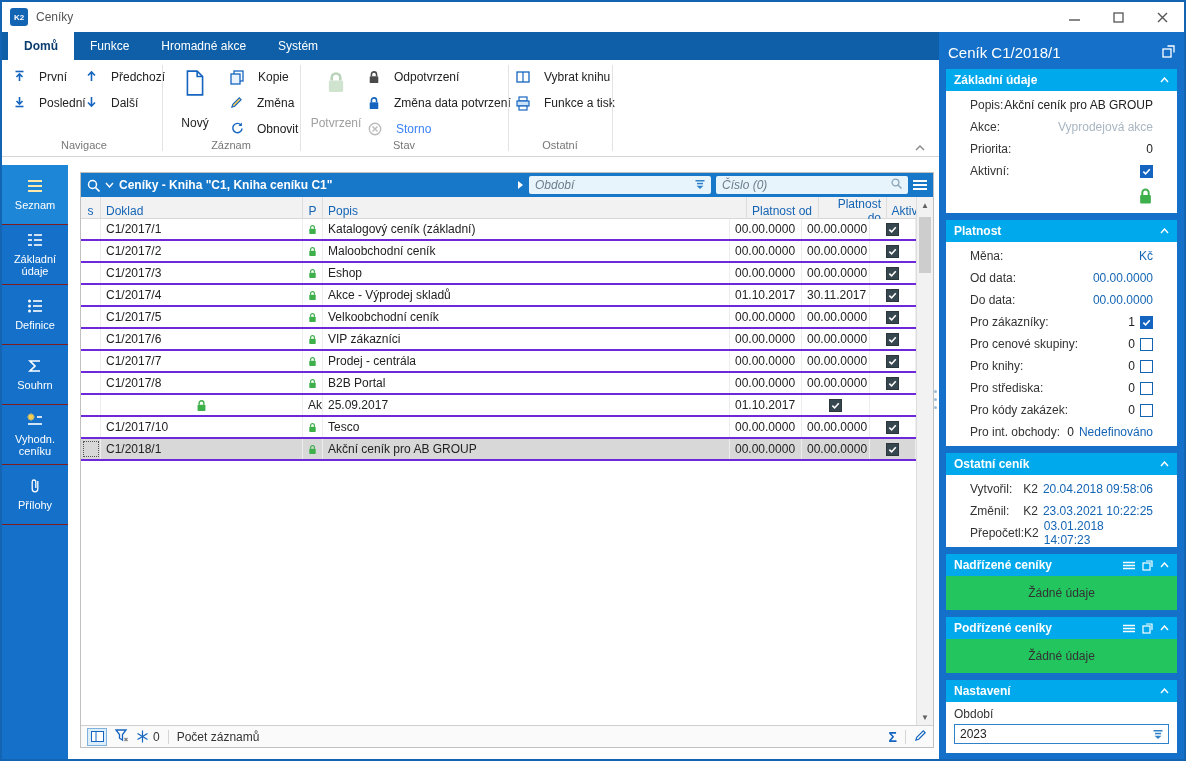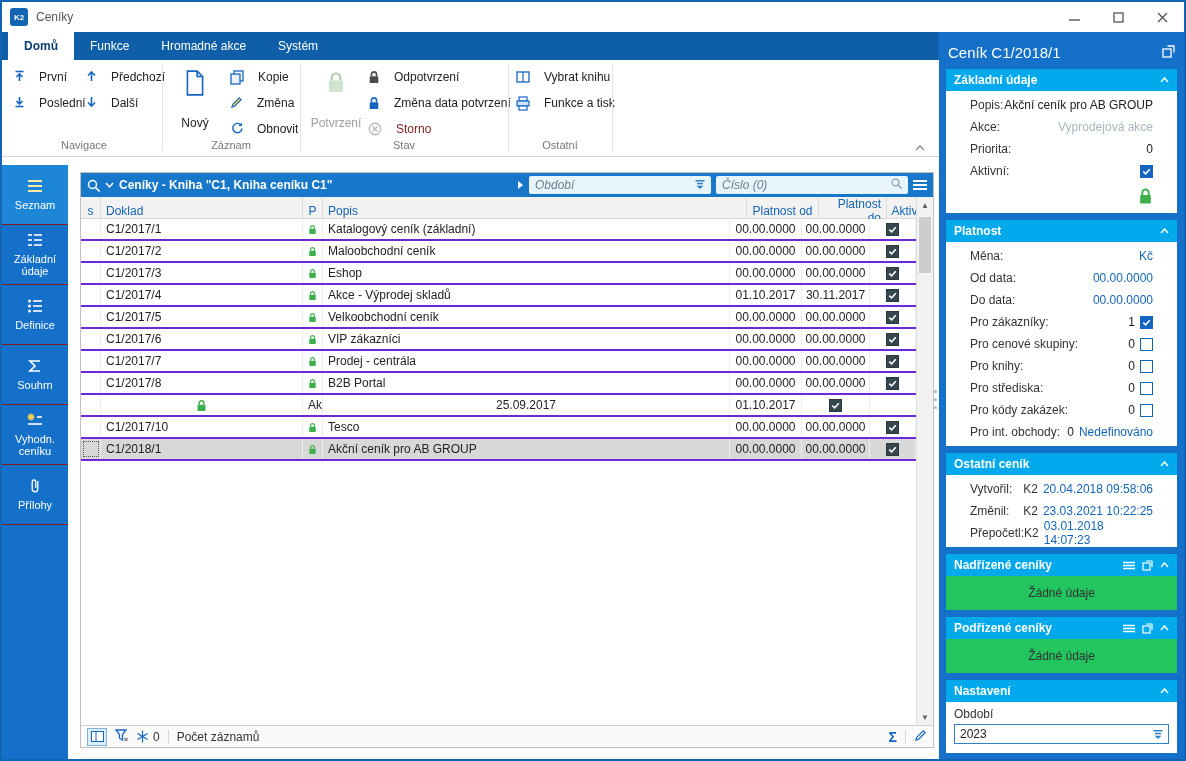--- a/index.html
+++ b/index.html
@@ -14,21 +14,21 @@
   .win-controls{margin-left:auto;display:flex;height:30px;}
   .wc{width:44px;display:flex;align-items:center;justify-content:center;color:#555;}
   
   .tabbar{position:absolute;left:0;top:30px;width:937px;height:28px;background:#0e5fa8;display:flex;padding-left:6px;}
   .tab{padding:0 16px;display:flex;align-items:center;color:#fff;font-size:12px;}
   .tab.active{background:#fff;color:#0a3c6e;font-weight:bold;}
   .ribbon{position:absolute;left:0;top:58px;width:937px;height:97px;background:#fff;border-bottom:1px solid #d5d5d5;}
   .rsep{position:absolute;top:5px;height:86px;width:1px;background:#e3e3e3;}
   .rgroup-label{position:absolute;top:79px;font-size:11px;color:#777;text-align:center;}
   .rbtn{position:absolute;display:flex;gap:14px;height:18px;color:#222;white-space:nowrap;cursor:default;}
-  .rbtn.disabled{color:#7f1d1d;}
+  .rbtn.disabled{color:#3b82f6;}
   .rbig{position:absolute;top:8px;height:64px;display:flex;flex-direction:column;align-items:center;justify-content:space-between;padding:2px 0;color:#222;}
   .rbig.disabled{color:#a0a0a0;}
   .rcollapse{position:absolute;right:14px;top:80px;color:#888;}
   
   .workarea{position:absolute;left:0;top:155px;width:937px;bottom:0;background:#fff;}
   .sidebar{position:absolute;left:0;top:8px;width:66px;bottom:0;background:#1470c8;}
   .sb-item{height:60px;border-bottom:1px solid #7f1d1d;display:flex;flex-direction:column;align-items:center;
            justify-content:center;gap:4px;color:#fff;font-size:11px;text-align:center;cursor:default;}
   .sb-item.active{background:#1e86d6;}
   .sb-lbl{line-height:12px;padding:0 2px;}
@@ -37,21 +37,21 @@
   .browse-head{height:24px;background:#1777c8;display:flex;align-items:center;gap:5px;padding:0 6px;color:#fff;}
   .bh-title{font-weight:bold;white-space:nowrap;}
   .bh-grow{flex:1;}
   .bh-input{display:flex;align-items:center;height:18px;background:#e7f4fc;border-radius:2px;padding:0 6px;
             color:#6b7d8c;font-style:italic;gap:4px;}
   .bh-input .ph{white-space:nowrap;}
   .burger i{display:block;width:14px;height:2px;background:#fff;margin:2px 0;}
   .colhead,.trow{display:grid;grid-template-columns:20px 202px 20px 1fr 72px 68px 46px;}
   .colhead{height:22px;background:#f2f2f2;border-bottom:1px solid #d8d8d8;color:#1464b4;}
   .colhead>div{display:flex;align-items:center;padding:0 5px;border-right:1px solid #ddd;}
-  .colhead .num,.trow .num{justify-content:center;text-align:right;}
+  .colhead .num,.trow .num{justify-content:flex-start;text-align:right;}
   .colhead .ctr{justify-content:center;}
   .grid-body{position:absolute;left:0;top:46px;right:17px;bottom:22px;overflow:hidden;background:#fff;}
   .trow{height:22px;border-bottom:2px solid #6d28d9;background:#fff;}
   .trow.selected{background:#d8d8d8;}
   .trow .c{display:flex;align-items:center;padding:0 5px;border-right:1px solid #ededed;overflow:hidden;white-space:nowrap;}
   .trow .c-p,.trow .c-akt,.trow .c-s{justify-content:center;}
   .trow.selected .c-s{outline:1px dotted #555;outline-offset:-3px;}
   .cb{width:13px;height:13px;border:1px solid #1464b4;background:#fff;display:inline-flex;align-items:center;justify-content:center;flex:none;}
   .cb.on{background:#1565c0;border-color:#1565c0;}
   .cb.dark.on{background:#37474f;border-color:#2c363d;}

